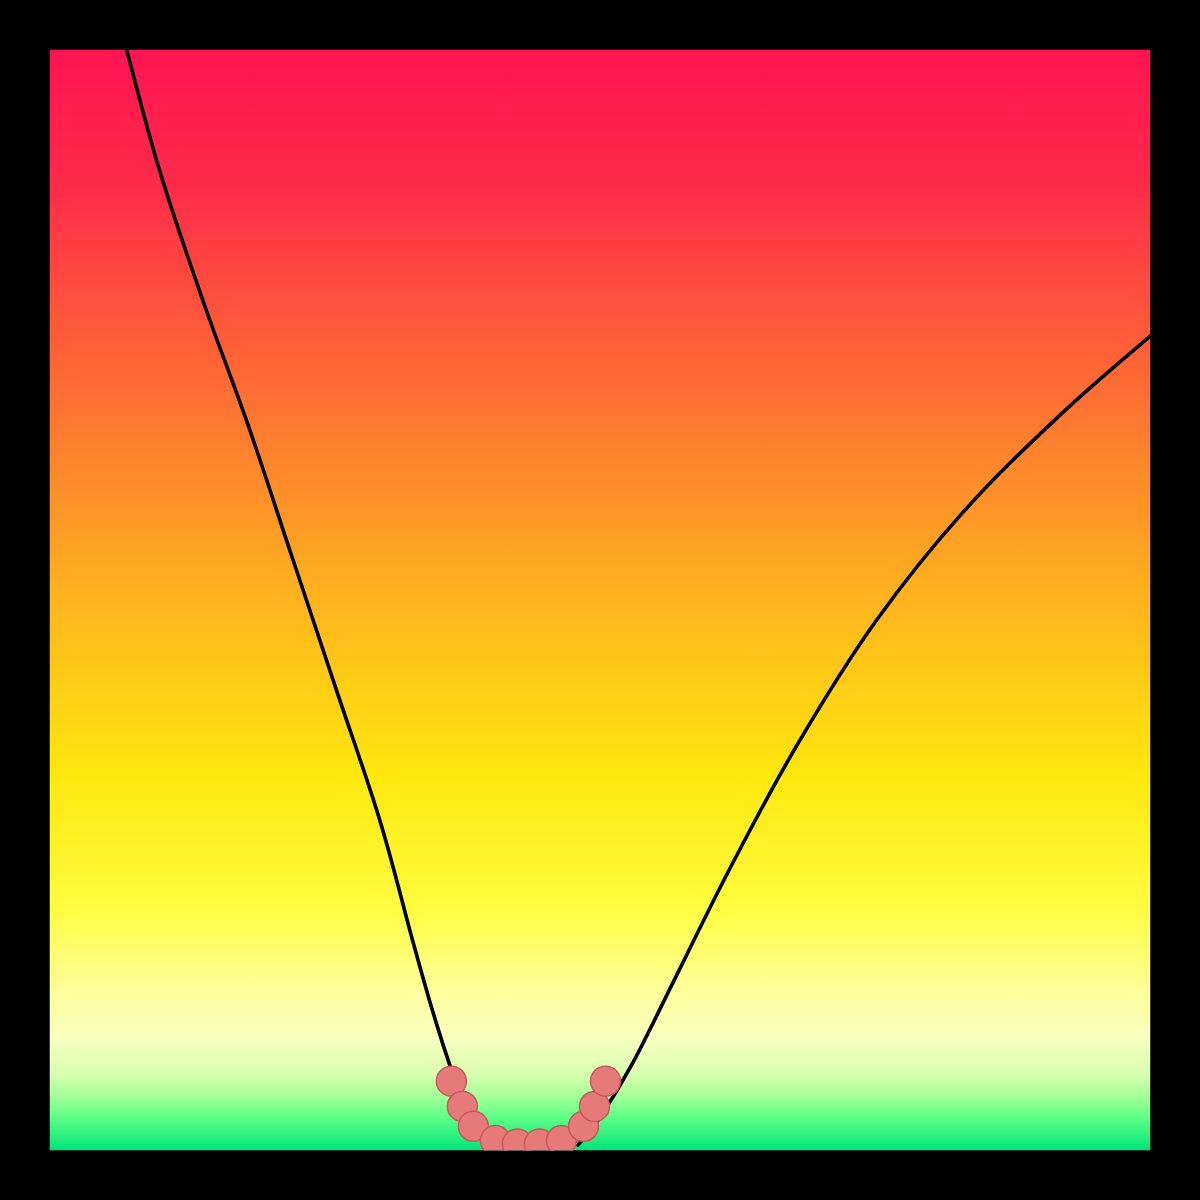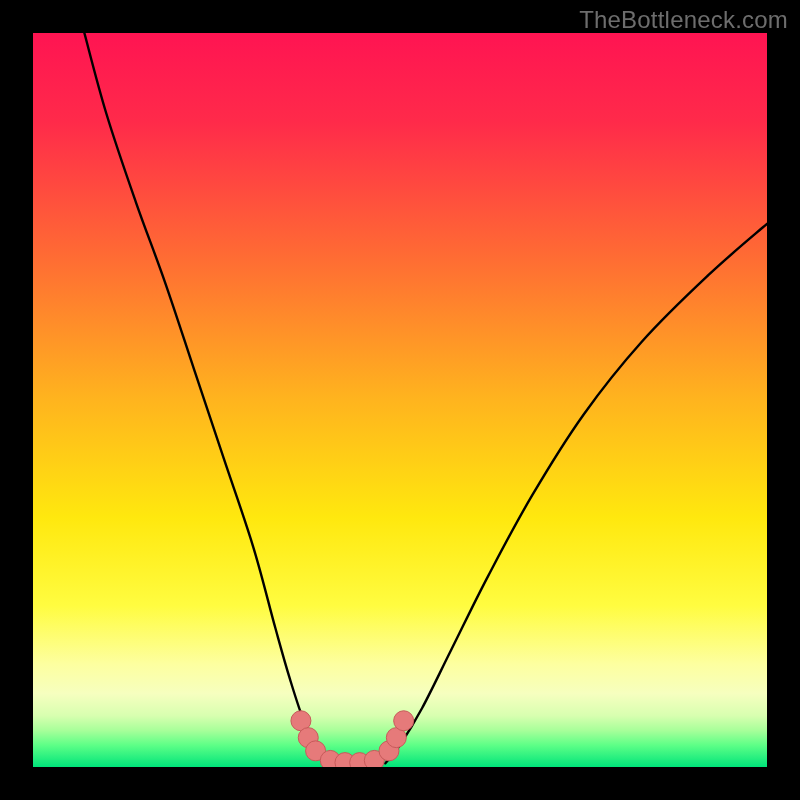--- a/index.html
+++ b/index.html
@@ -78,14 +78,13 @@
         <circle cx="297.27000000000004" cy="727.394" r="10" fill="#e67a7a" stroke="#c75a5a" stroke-width="1"></circle>
         <circle cx="311.95" cy="729.596" r="10" fill="#e67a7a" stroke="#c75a5a" stroke-width="1"></circle>
         <circle cx="326.63" cy="729.596" r="10" fill="#e67a7a" stroke="#c75a5a" stroke-width="1"></circle>
         <circle cx="341.31" cy="727.394" r="10" fill="#e67a7a" stroke="#c75a5a" stroke-width="1"></circle>
         <circle cx="355.99" cy="717.852" r="10" fill="#e67a7a" stroke="#c75a5a" stroke-width="1"></circle>
         <circle cx="363.33" cy="704.64" r="10" fill="#e67a7a" stroke="#c75a5a" stroke-width="1"></circle>
         <circle cx="370.67" cy="687.758" r="10" fill="#e67a7a" stroke="#c75a5a" stroke-width="1"></circle>
       </g>
   </svg>
 
-  <div class="watermark">TheBottleneck.com</div>
 </div>
 
 </body></html>

